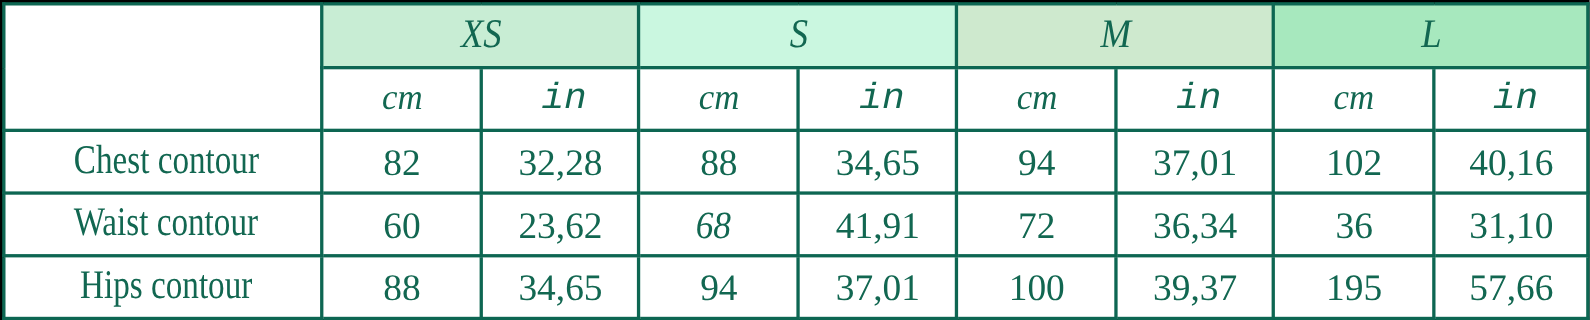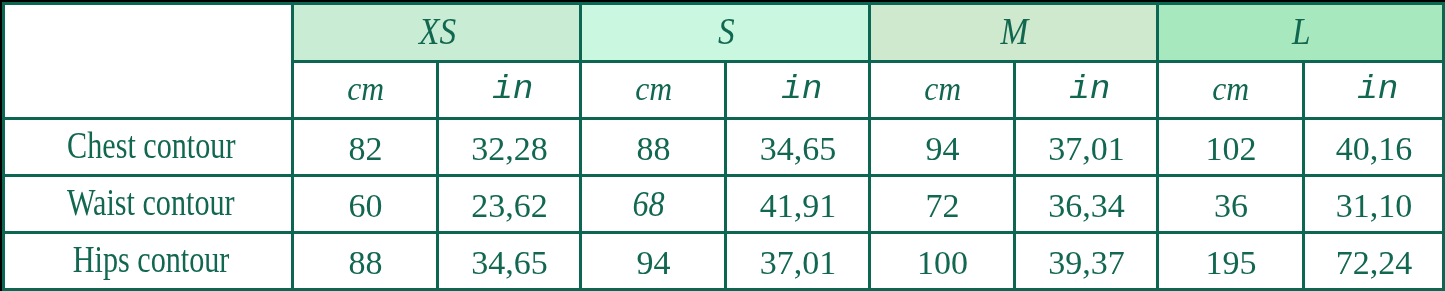--- a/index.html
+++ b/index.html
@@ -119,17 +119,17 @@
 
   <tr class="r-body">
     <td class="rowlabel"><span class="t">Hips contour</span></td>
     <td class="num"><span class="t">88</span></td>
     <td class="num"><span class="t">34,65</span></td>
     <td class="num"><span class="t">94</span></td>
     <td class="num"><span class="t">37,01</span></td>
     <td class="num"><span class="t">100</span></td>
     <td class="num"><span class="t">39,37</span></td>
     <td class="num"><span class="t">195</span></td>
-    <td class="num"><span class="t">72,24</span></td>
+    <td class="num"><span class="t">57,66</span></td>
   </tr>
 </tbody>
     </table>
 </div>
 
 </body></html>

